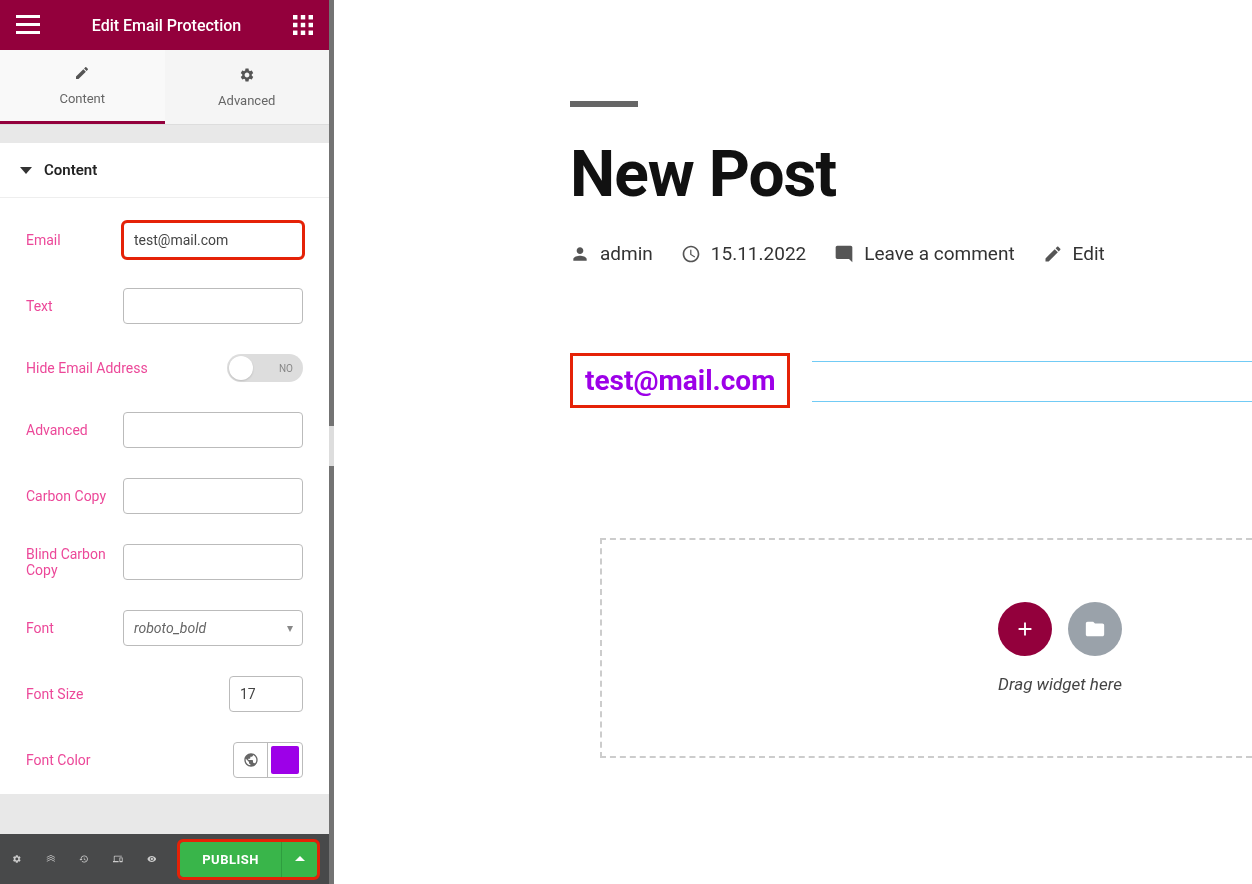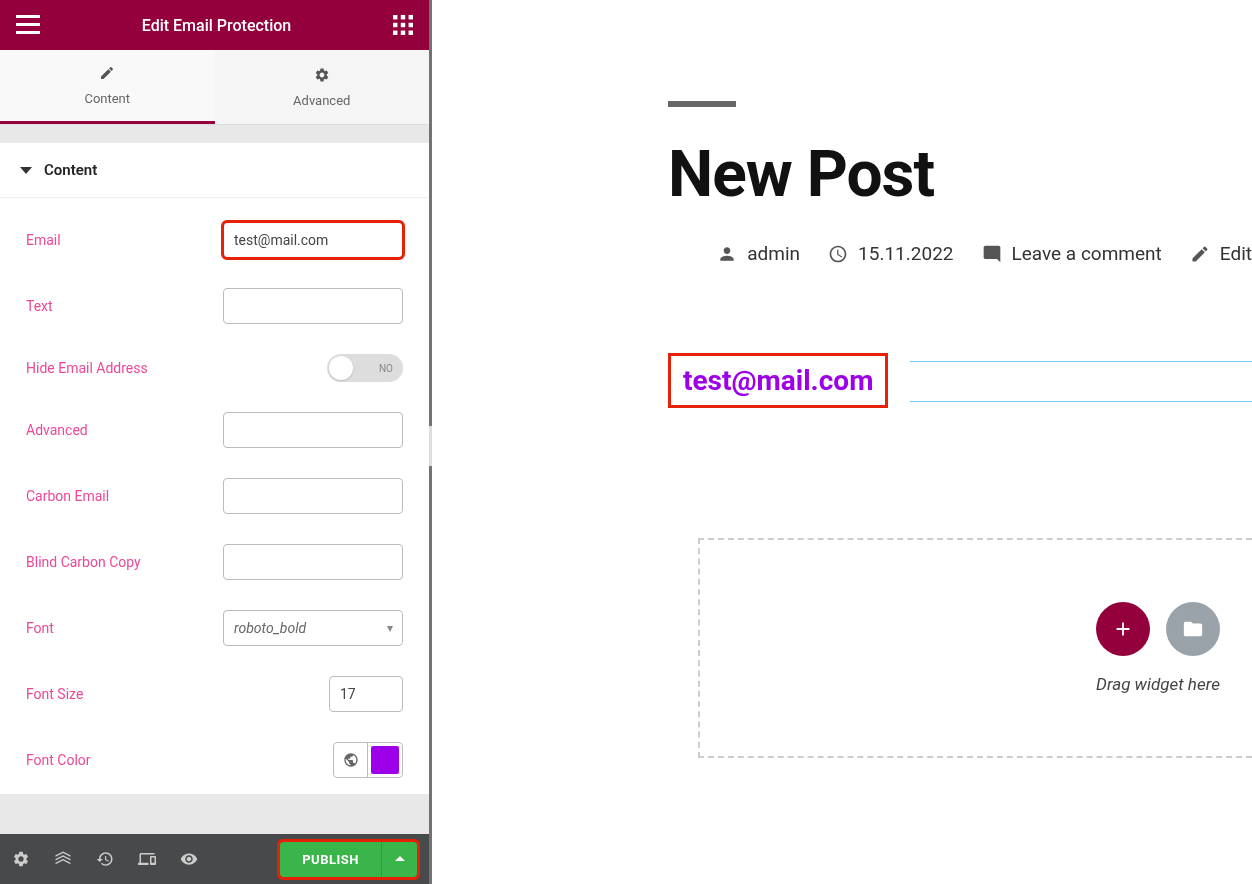--- a/index.html
+++ b/index.html
@@ -1,19 +1,19 @@
 <!DOCTYPE html>
 <html><head>
   <meta charset="utf-8">
   <style>
     * { margin: 0; padding: 0; box-sizing: border-box; font-family: -apple-system, BlinkMacSystemFont, "Segoe UI", Roboto, sans-serif; }
     body { width: 1252px; height: 884px; display: flex; overflow: hidden; background: #fff; }
     
     
-    .sidebar { width: 432px; height: 884px; display: flex; flex-direction: column; background: #fff; border-right: 3px solid #737373; position: relative; }
+    .sidebar { width: 334px; height: 884px; display: flex; flex-direction: column; background: #fff; border-right: 5px solid #737373; position: relative; }
     .header-bar { background: #93003c; height: 50px; display: flex; align-items: center; justify-content: space-between; padding: 0 16px; color: #fff; }
     .hamburger-icon { width: 24px; height: 20px; cursor: pointer; }
     .hamburger-icon svg { fill: #fff; }
     .header-title { font-size: 16px; font-weight: 500; color: #fff; }
     .apps-icon { width: 20px; height: 20px; cursor: pointer; }
     .apps-icon svg { fill: #fff; }
     
     .tabs { display: flex; height: 75px; background: #f5f5f5; border-bottom: 1px solid #ddd; }
     .tab { flex: 1; display: flex; flex-direction: column; align-items: center; justify-content: center; gap: 6px; cursor: pointer; font-size: 13px; color: #666; }
     .tab.active { background: #f9f9f9; border-bottom: 3px solid #93003c; }
@@ -51,21 +51,21 @@
     .publish-caret { background: #39b54a; width: 36px; display:flex; align-items:center; justify-content:center; border-left: 1px solid #2e9d3f; cursor: pointer; border-radius: 0 3px 3px 0; }
     .publish-caret svg { fill: #fff; }
     
     .collapse-tab { position: absolute; right: -18px; top: 426px; width: 18px; height: 40px; background: #ddd; border-radius: 0 4px 4px 0; display:flex; align-items:center; justify-content:center; cursor: pointer; }
     .collapse-tab svg { fill: #777; width: 8px; }
     
     
     .canvas { flex: 1; padding: 56px 0 0 0; background: #fff; }
     .post-hr { width: 68px; height: 6px; background: #666; margin-left: 634px; }
     .post-title { font-size: 64px; font-weight: 700; margin: 30px 0 30px 634px; color: #111; letter-spacing: -1px;}
-    .post-meta { display: flex; align-items: center; gap: 28px; margin-left: 634px; font-size: 19px; color: #333; justify-content: flex-end; }
+    .post-meta { display: flex; align-items: center; gap: 28px; margin-left: 634px; font-size: 19px; color: #333; }
     .meta-item { display: flex; align-items: center; gap: 10px; }
     .meta-icon { width: 20px; height: 20px; fill: #555; color:#555; }
     
     .email-block-wrap { margin: 88px 0 0 634px; position: relative; }
     .email-block { border: 3px solid #e52207; padding: 8px 12px; display: inline-block; }
     .email-text { color: #9d00e8; font-size: 28px; font-weight: 700; }
     .blue-line-top { position:absolute; top: 8px; left: 242px; width:2000px; height:1px; background:#71cbf5;}
     .blue-line-bottom { position:absolute; bottom: 6px; left: 242px; width:2000px; height:1px; background:#71cbf5;}
     
     .dropzone { margin: 130px 0 0 664px; border: 2px dashed #ccc; height: 220px; border-right: none; position: relative; }
@@ -145,21 +145,21 @@
       <div class="toggle">
         <span>NO</span>
         <div class="toggle-knob"></div>
       </div>
     </div>
     <div class="form-row">
       <span class="form-label">Advanced</span>
       <input class="form-input" value="" style="">
     </div>
     <div class="form-row">
-      <span class="form-label">Carbon Email</span>
+      <span class="form-label">Carbon Copy</span>
       <input class="form-input" value="" style="">
     </div>
     <div class="form-row">
       <span class="form-label">Blind Carbon Copy</span>
       <input class="form-input" value="" style="">
     </div>
     <div class="form-row">
       <span class="form-label">Font</span>
       <div class="select-wrap">
         <select class="form-select">

